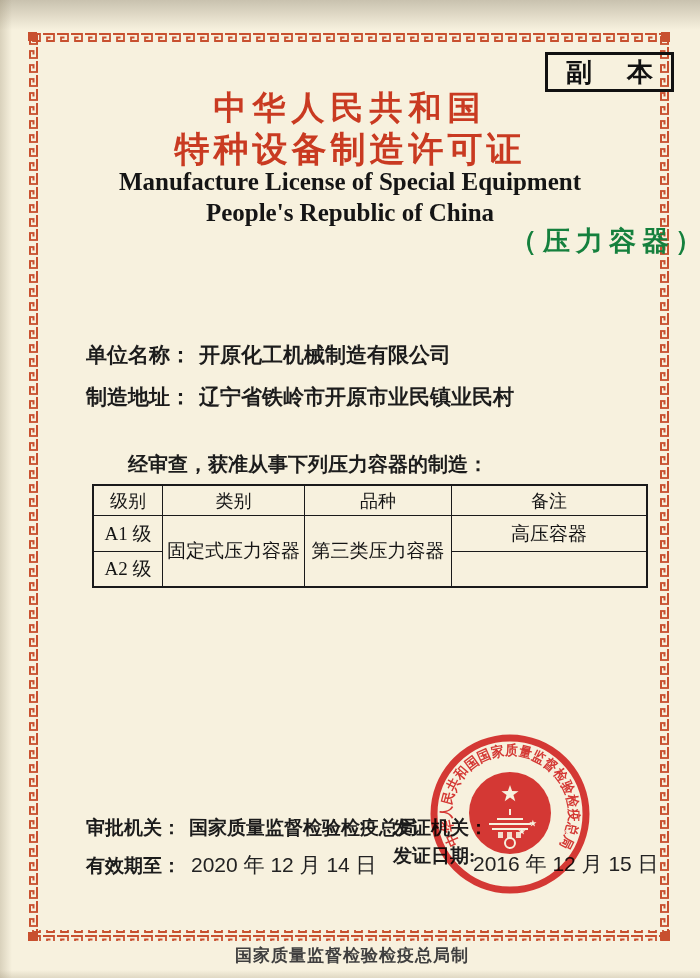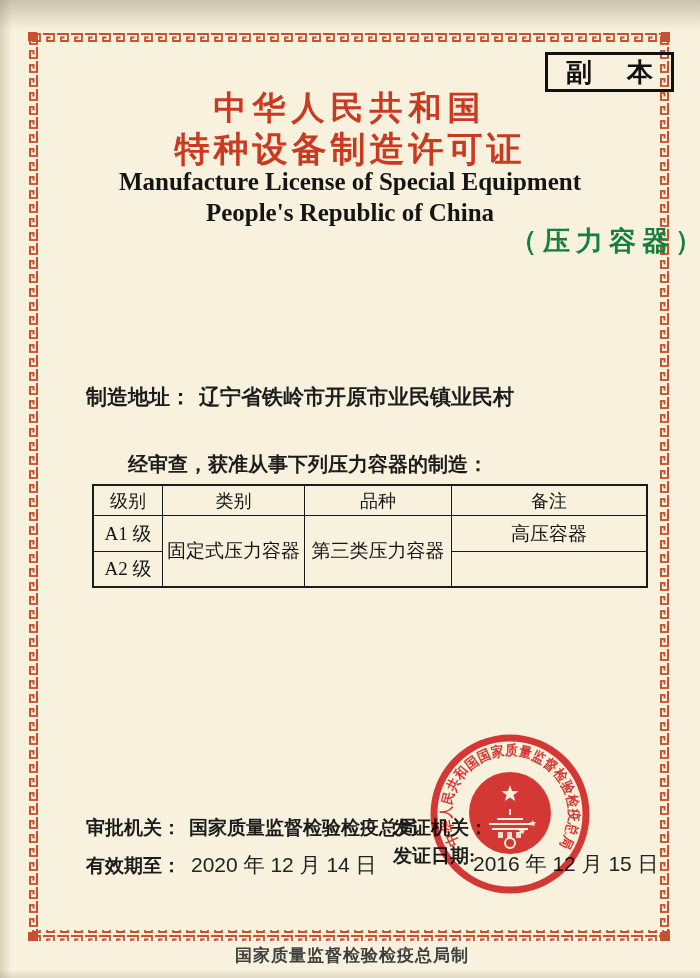--- a/index.html
+++ b/index.html
@@ -106,20 +106,22 @@
   <div class="copy-badge">副 本</div>
 
   <div class="title-cn1">中华人民共和国</div>
   <div class="title-cn2">特种设备制造许可证</div>
   <div class="title-en1">Manufacture License of Special Equipment</div>
   <div class="title-en2">People's Republic of China</div>
   <div class="subtitle">（压力容器）</div>
 
 
   <div class="info-line info-company">
+    <span>单位名称：</span>
+    <span>开原化工机械制造有限公司</span>
   </div>
   <div class="info-line info-address">
     <span>制造地址：</span>
     <span>辽宁省铁岭市开原市业民镇业民村</span>
   </div>
   <div class="intro-line">经审查，获准从事下列压力容器的制造：</div>
 
   <table class="license-table">
     <tbody>
         <tr class="hdr">

